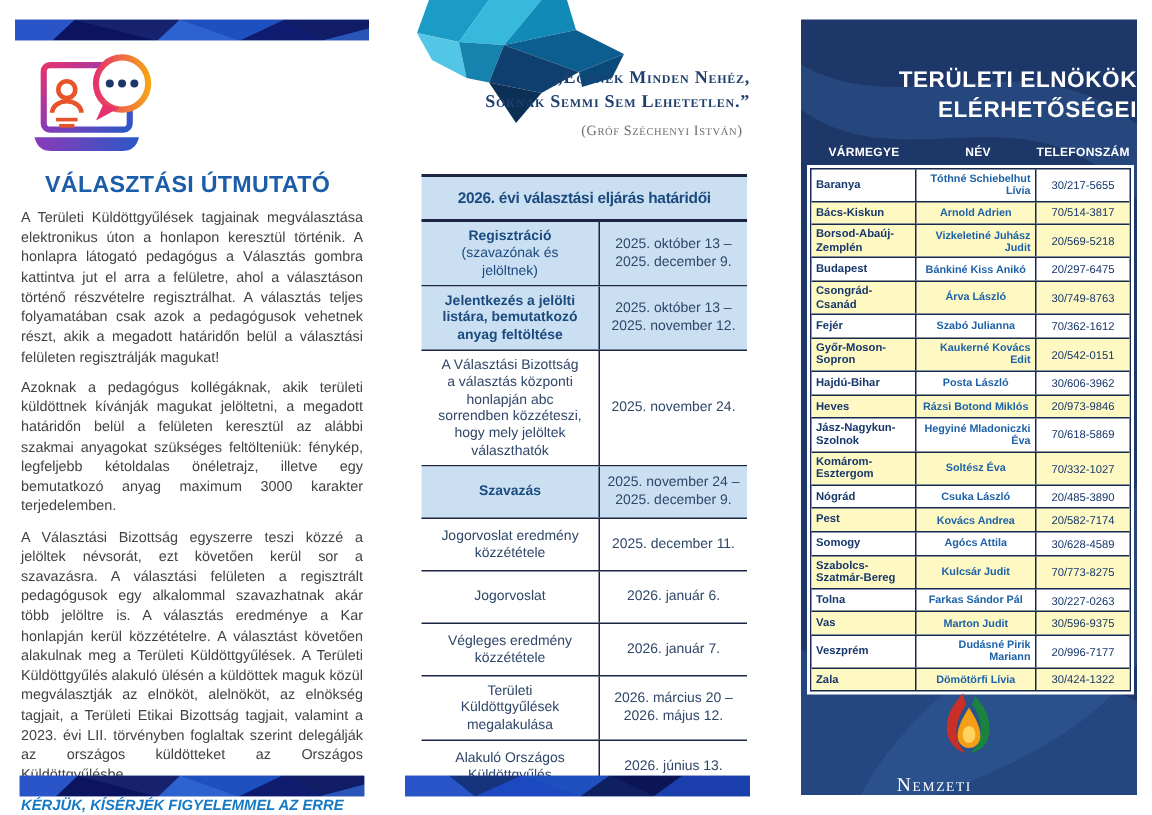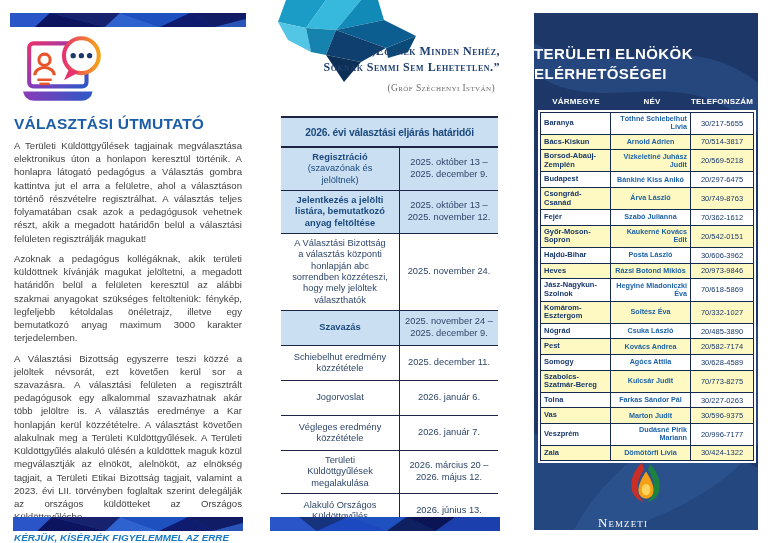--- a/index.html
+++ b/index.html
@@ -5,21 +5,21 @@
   html,body{margin:0;padding:0;background:#fff;}
   .page{position:relative;width:768px;height:543px;background:#ffffff;overflow:hidden;
         font-family:"Liberation Sans",sans-serif;}
 
   
   .panel-left{position:absolute;left:10px;top:0;width:237px;height:543px;}
   .polybar{position:absolute;left:0;width:236px;height:14px;display:block;}
   .polybar.top{top:13px;}
   .polybar.bottom{top:517px;left:3px;width:230px;}
   .icon-wrap{position:absolute;left:12px;top:30px;width:86px;height:78px;}
-  .left-title{position:absolute;left:4px;top:115px;margin:0;font-size:15.5px;font-weight:bold;
+  .left-title{position:absolute;left:20px;top:115px;margin:0;font-size:15.5px;font-weight:bold;
               color:#1b5da8;letter-spacing:.2px;}
   .left-body{position:absolute;left:4px;top:139px;width:228px;font-size:9.6px;line-height:1.38;
              color:#424242;text-align:justify;}
   .left-body p{margin:0 0 7px 0;}
   .cta{font-weight:bold;font-style:italic;color:#1779c4;font-size:9.9px;line-height:1.4;
        text-align:left;margin-top:9px;}
 
   
   .panel-mid{position:absolute;left:256px;top:0;width:256px;height:543px;}
   .polytop{position:absolute;left:10px;top:0;width:162px;height:84px;}
@@ -39,21 +39,21 @@
            line-height:1.22;padding:4px 10px;box-sizing:border-box;color:#2e4668;}
   .mcell-l.b{font-weight:bold;color:#1b4a7e;}
   .mcell-l .sub{font-weight:normal;}
   .mcell-r{flex:1;display:flex;align-items:center;justify-content:center;text-align:center;
            font-size:9.3px;line-height:1.25;white-space:pre-line;color:#2e4668;padding:3px 4px;}
 
   
   .panel-right{position:absolute;left:534px;top:13px;width:224px;height:517px;
                background:#1d3768;overflow:hidden;color:#fff;}
   .swoosh{position:absolute;left:0;top:0;width:224px;height:517px;}
-  .rtitle{position:absolute;top:31px;left:0;width:100%;text-align:left;font-weight:bold;
+  .rtitle{position:absolute;top:31px;left:0;width:100%;text-align:right;font-weight:bold;
           font-size:15px;letter-spacing:.4px;line-height:1.3;}
   .rcols span{position:absolute;top:84px;font-size:8px;font-weight:bold;text-align:center;
               letter-spacing:.2px;}
   .col-county{left:7px;width:70px;}
   .col-name{left:77px;width:82px;}
   .col-phone{left:157px;width:62px;}
   .rtable{position:absolute;left:6px;top:99px;width:212px;background:#fff;
           border:1px solid #16294f;box-shadow:0 0 0 2px #ffffff;}
   .rrow{display:flex;border-top:1px solid #16294f;}
   .rrow:first-child{border-top:none;}
@@ -185,21 +185,21 @@
           </div>
           <div class="mrow hl">
             <div class="mcell-l b">
               <div>Szavazás</div>
             </div>
             <div class="mcell-r">2025. november 24 –
 2025. december 9.</div>
           </div>
           <div class="mrow">
             <div class="mcell-l">
-              <div>Schiebelhut eredmény közzététele</div>
+              <div>Jogorvoslat eredmény közzététele</div>
             </div>
             <div class="mcell-r">2025. december 11.</div>
           </div>
           <div class="mrow">
             <div class="mcell-l">
               <div>Jogorvoslat</div>
             </div>
             <div class="mcell-r">2026. január 6.</div>
           </div>
           <div class="mrow">

